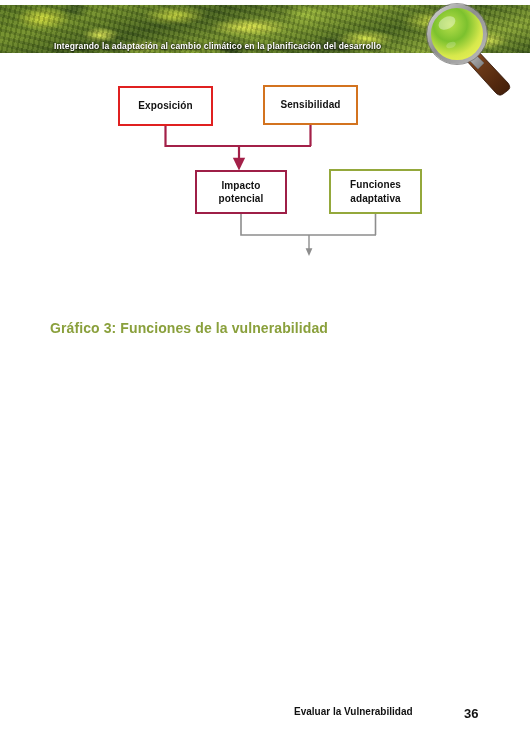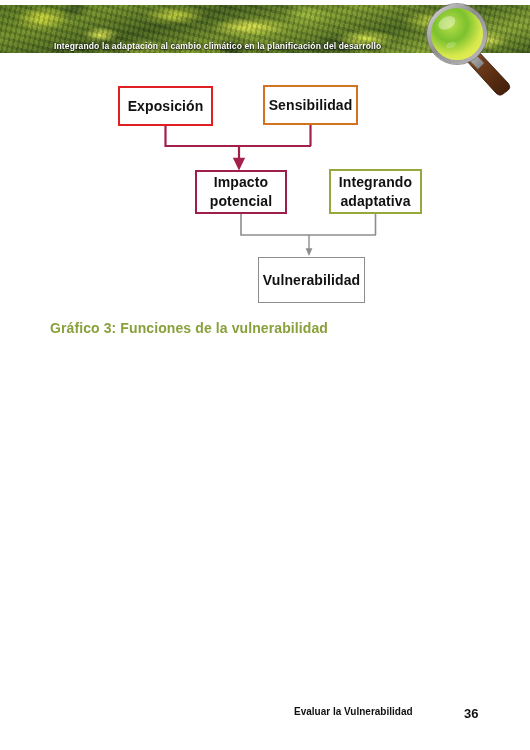--- a/index.html
+++ b/index.html
@@ -94,21 +94,21 @@
     height: 260px;
   }
   .node {
     position: absolute;
     background: #ffffff;
     box-sizing: border-box;
     display: flex;
     align-items: center;
     justify-content: center;
     text-align: center;
-    font-size: 14px;
+    font-size: 10px;
     font-weight: bold;
     line-height: 1.35;
     color: #111111;
     letter-spacing: .1px;
     z-index: 3;
   }
   .node-exposicion   { left: 118px; top: 26px;  width: 95px;  height: 40px; border: 2px solid #e02020; }
   .node-sensibilidad { left: 263px; top: 25px;  width: 95px;  height: 40px; border: 2px solid #d3731f; text-align: right; }
   .node-impacto      { left: 195px; top: 110px; width: 92px;  height: 44px; border: 2px solid #9e1f47; }
   .node-capacidad    { left: 329px; top: 109px; width: 93px;  height: 45px; border: 2px solid #94a83b; }
@@ -241,28 +241,25 @@
 
     <div class="node node-impacto">
       <span>
         <span>Impacto</span><br>
         <span>potencial</span>
       </span>
     </div>
 
     <div class="node node-capacidad">
       <span>
-        <span>Integrando</span><br>
+        <span>Funciones</span><br>
         <span>adaptativa</span>
       </span>
     </div>
 
-    <div class="node node-vulnerab">
-      <span>Vulnerabilidad</span>
-    </div>
   </div>
 
   <div class="caption">Gráfico 3: Funciones de la vulnerabilidad</div>
 
   <div class="footer">
     <div class="footer-title">Evaluar la Vulnerabilidad</div>
     <div class="footer-page">36</div>
   </div>
 
 </div>

